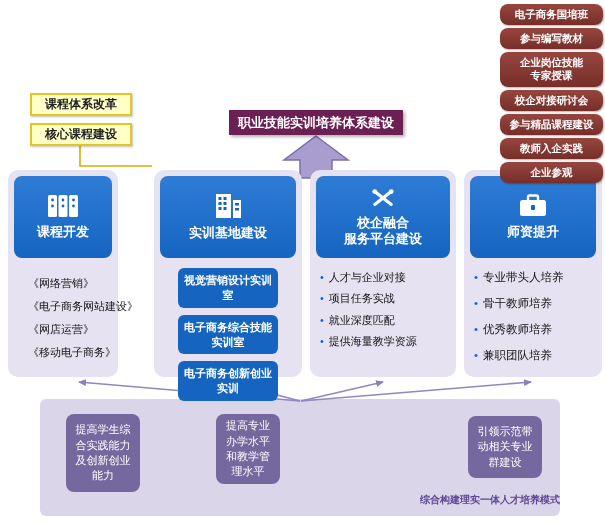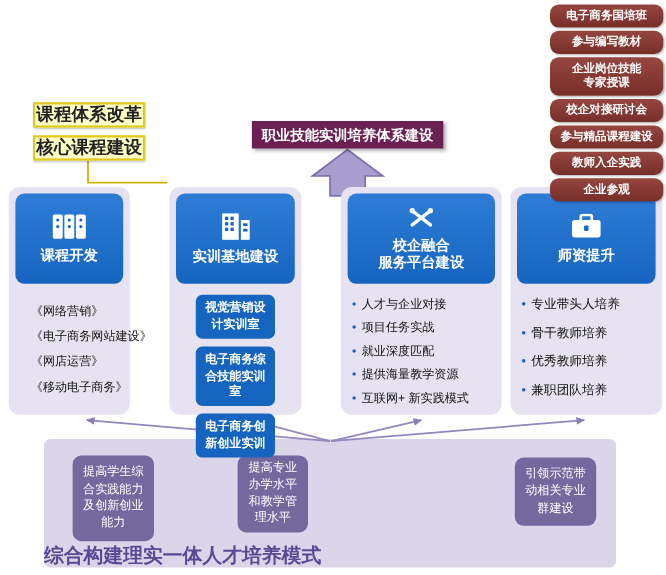--- a/index.html
+++ b/index.html
@@ -3,37 +3,37 @@
 <meta charset="utf-8">
 <style>
   * { margin:0; padding:0; box-sizing:border-box; }
   body { font-family:"Liberation Sans","DejaVu Sans",sans-serif; background:#fff; }
   .canvas { position:relative; width:605px; height:523px; background:#fff; overflow:hidden; }
 
   .wires { position:absolute; left:0; top:0; z-index:1; pointer-events:none; }
 
   .callout { position:absolute; z-index:3; background:var(--callout_bg,#FFFFC8);
     border:2px solid var(--callout_border,#E0C81E); display:flex; align-items:center; justify-content:center;
-    font-size:16px; font-weight:bold; color:#222; box-shadow:1px 1px 2px rgba(0,0,0,.25); }
+    font-size:12px; font-weight:bold; color:#222; box-shadow:1px 1px 2px rgba(0,0,0,.25); }
   #yb1 { left:30px; top:93px; width:102px; height:23px; }
   #yb2 { left:30px; top:123px; width:102px; height:23px; }
 
   .title-box { position:absolute; left:229px; top:110px; width:174px; height:25px; z-index:3;
     background:var(--title_bg,#6B1F52); color:#fff; font-size:13px; font-weight:bold;
     display:flex; align-items:center; justify-content:center; box-shadow:2px 2px 3px rgba(0,0,0,.3); }
 
   .tags { position:absolute; top:4px; right:2px; width:103px; z-index:3; display:flex; flex-direction:column; gap:3px; }
   .tag { background:linear-gradient(180deg,var(--tag_bg_top,#96463F),var(--tag_bg_bottom,#772E29));
     border-radius:8px; color:#fff; font-size:10.5px; font-weight:bold; text-align:center;
     padding:4px 3px; white-space:pre-line; line-height:1.25; box-shadow:1px 1px 2px rgba(0,0,0,.3); }
 
   .column { position:absolute; top:170px; height:207px; z-index:2;
     background:var(--column_bg,#E7E2F2); border-radius:10px; }
   #col1 { left:8px;   width:110px; }
-  #col2 { left:154px; width:120px; }
+  #col2 { left:154px; width:148px; }
   #col3 { left:310px; width:146px; }
   #col4 { left:464px; width:138px; }
   .col-header { margin:6px; height:82px; border-radius:8px;
     background:linear-gradient(180deg,#2e7cd6,var(--header_blue,#1565C0));
     display:flex; flex-direction:column; align-items:center; justify-content:center; gap:6px; }
   .col-title { color:#fff; font-weight:bold; font-size:13px; text-align:center; white-space:pre-line; line-height:1.25; }
   .icon { display:flex; }
 
   .book-list { padding:8px 20px 0; }
   .book-item { font-size:11px; color:#111; line-height:2.1; white-space:nowrap; }
@@ -49,22 +49,22 @@
 
   .bottom { position:absolute; left:40px; top:399px; width:520px; height:117px;
     background:var(--bottom_bg,#DBD5E9); border-radius:6px; z-index:0; }
   .outcome { position:absolute; background:var(--outcome_box_bg,#75689F); border-radius:8px; color:#fff;
     font-size:11px; line-height:1.4; display:flex; align-items:center; justify-content:center;
     text-align:center; padding:4px 5px; }
   #ob1 { left:26px;  top:15px; width:74px; height:78px; }
   #ob2 { left:176px; top:15px; width:64px; height:70px; }
   #ob3 { left:298px; top:19px; width:64px; height:56px; }
   #ob4 { left:428px; top:17px; width:74px; height:62px; }
-  .bottom-title { position:absolute; left:0; right:0; top:94px; text-align:left;
-    font-size:18px; font-weight:bold; color:var(--bottom_title_color,#5B4894); }
+  .bottom-title { position:absolute; left:0; right:0; top:94px; text-align:right;
+    font-size:10px; font-weight:bold; color:var(--bottom_title_color,#5B4894); }
 </style>
 </head>
 <body>
 
 <div class="canvas">
 
   <svg class="wires" width="605" height="523" viewBox="0 0 605 523">
     <defs>
       <marker id="ah" markerUnits="userSpaceOnUse" markerWidth="9" markerHeight="9" refX="7" refY="3.5" orient="auto">
         <path d="M0,0 L8,3.5 L0,7 Z" fill="#8E7FBB"></path>
@@ -171,23 +171,20 @@
         </div>
       <div class="svc-item">
           <span>项目任务实战</span>
         </div>
       <div class="svc-item">
           <span>就业深度匹配</span>
         </div>
       <div class="svc-item">
           <span>提供海量教学资源</span>
         </div>
-      <div class="svc-item">
-          <span>互联网+ 新实践模式</span>
-        </div>
     </div>
   </div>
 
   <div class="column" id="col4">
     <div class="col-header">
       <span class="icon">
         <svg width="30" height="24" viewBox="0 0 30 24">
           <rect x="10" y="1.5" width="10" height="6" rx="1.5" fill="none" stroke="#fff" stroke-width="2.4"></rect>
           <rect x="2" y="6" width="26" height="16" rx="2.5" fill="#fff"></rect>
           <rect x="13" y="11" width="4" height="5" rx="1" fill="#1565C0"></rect>

